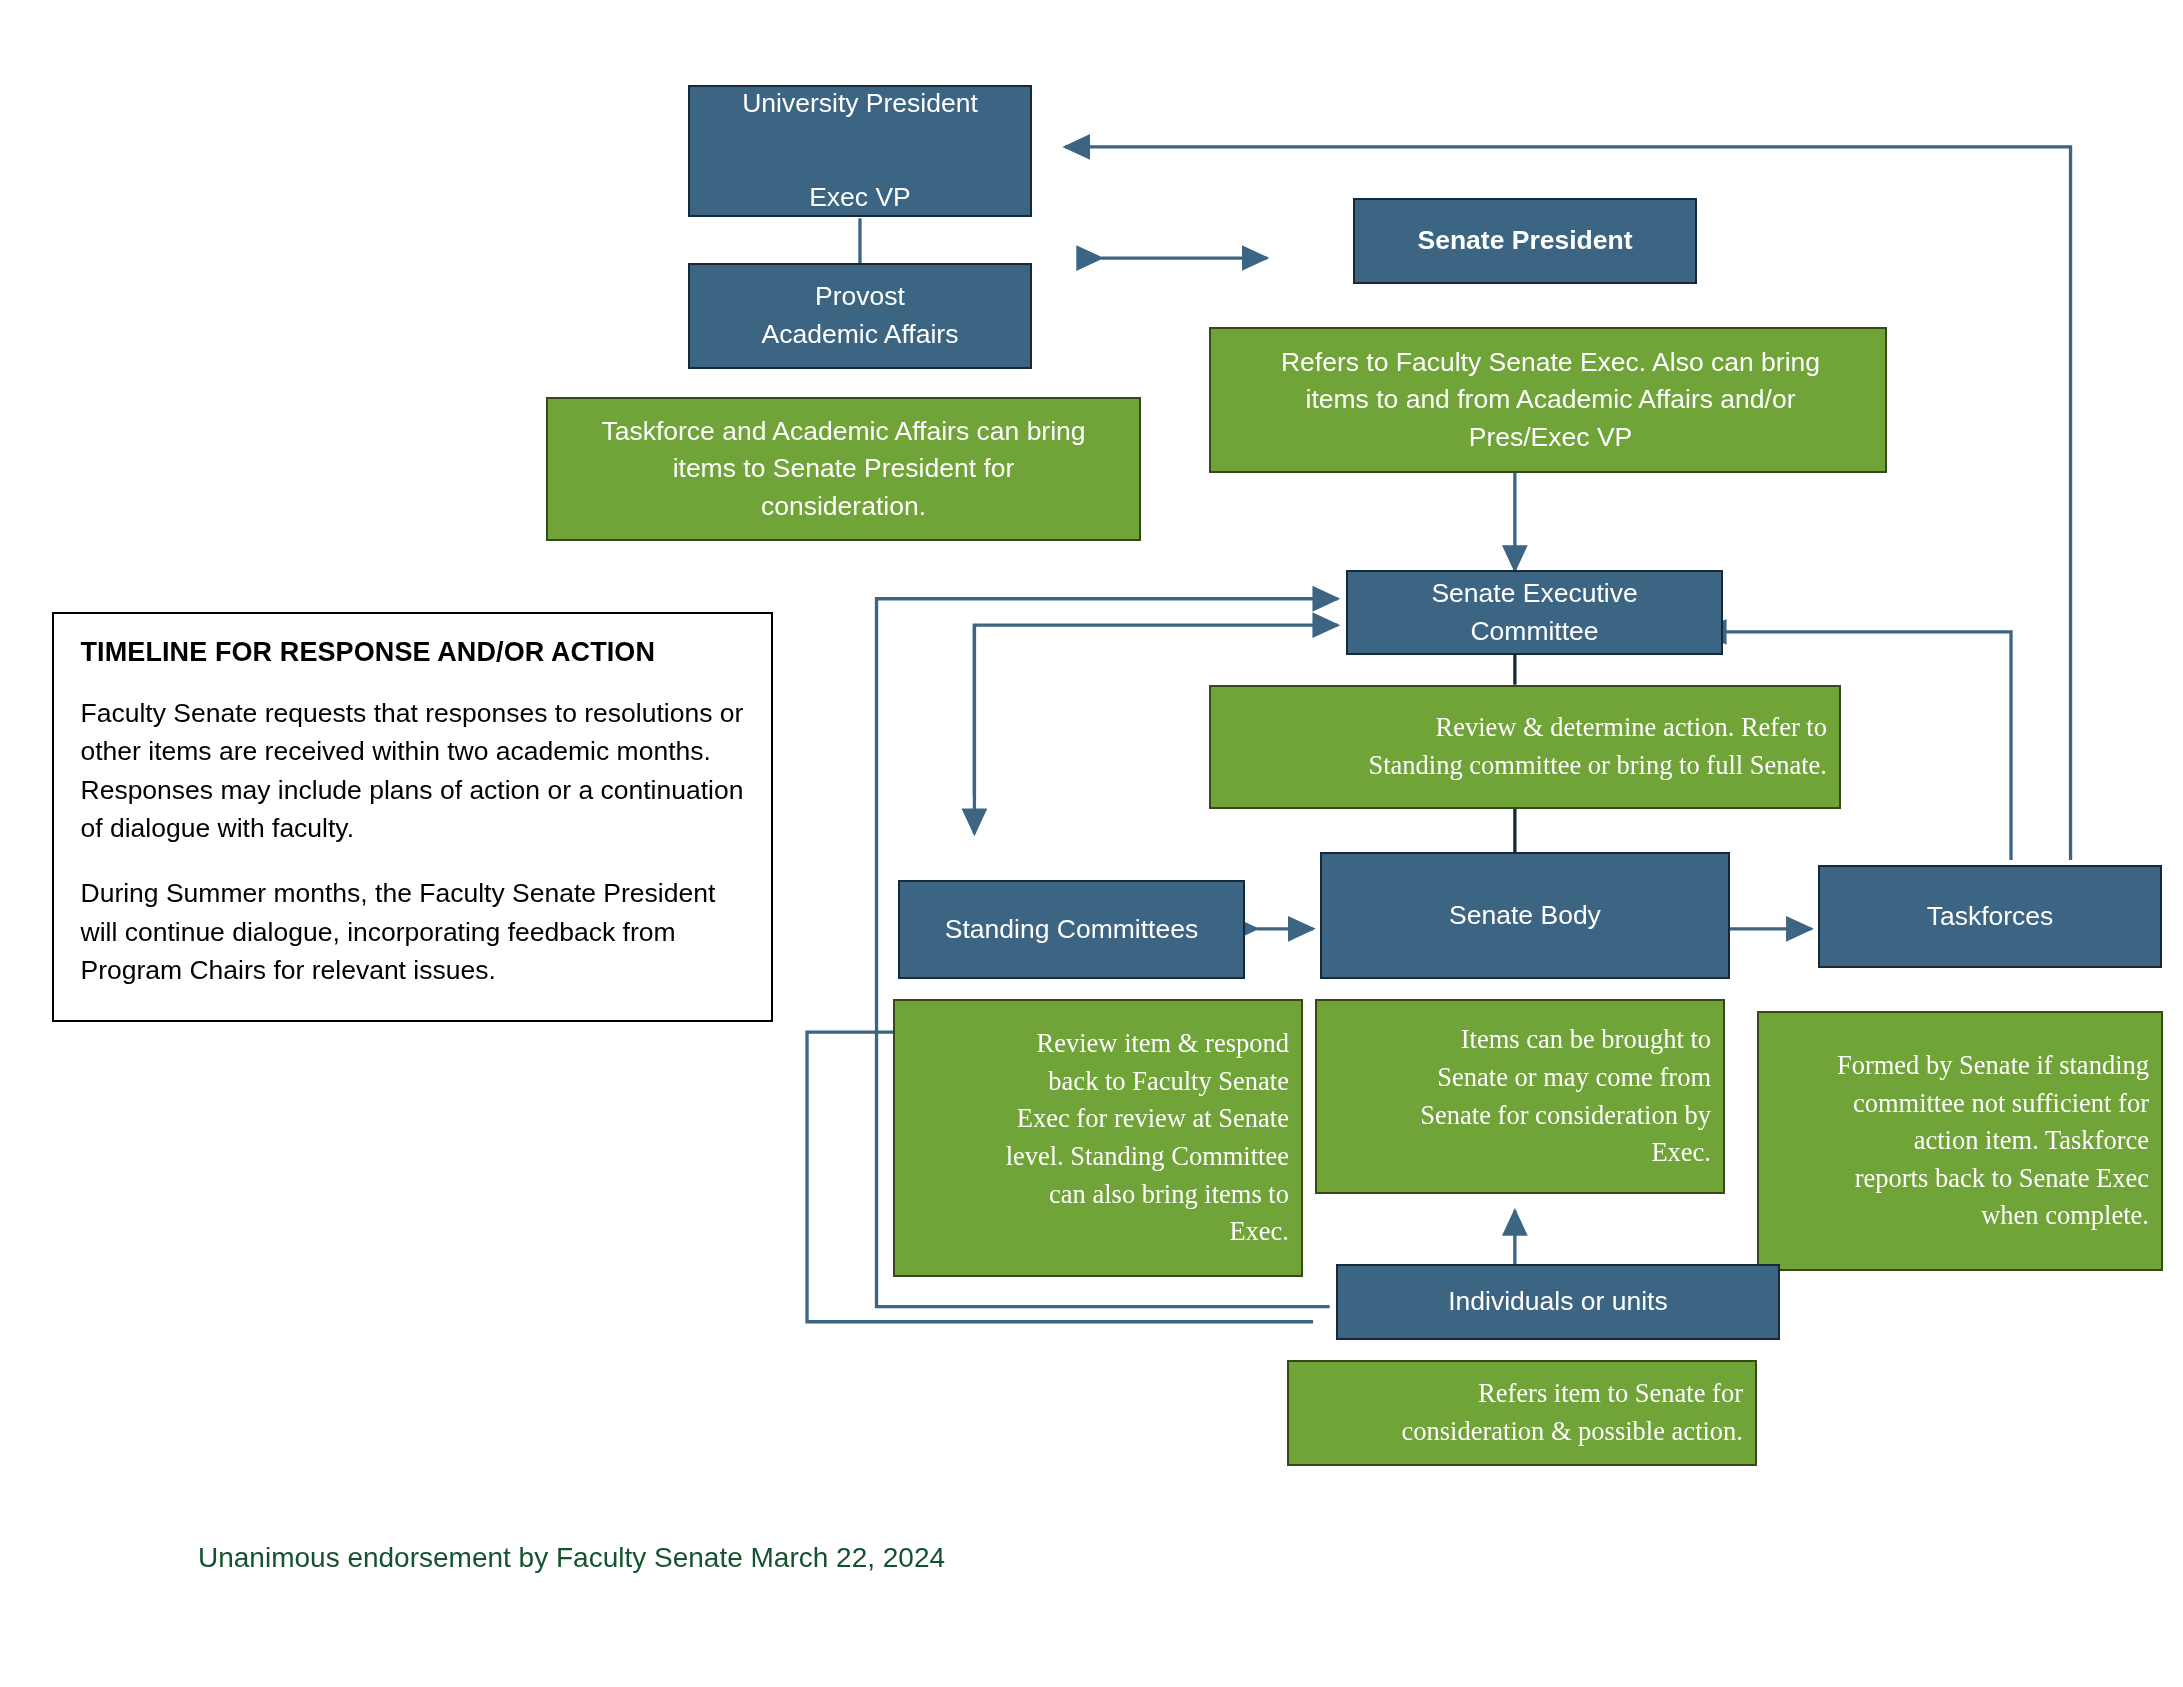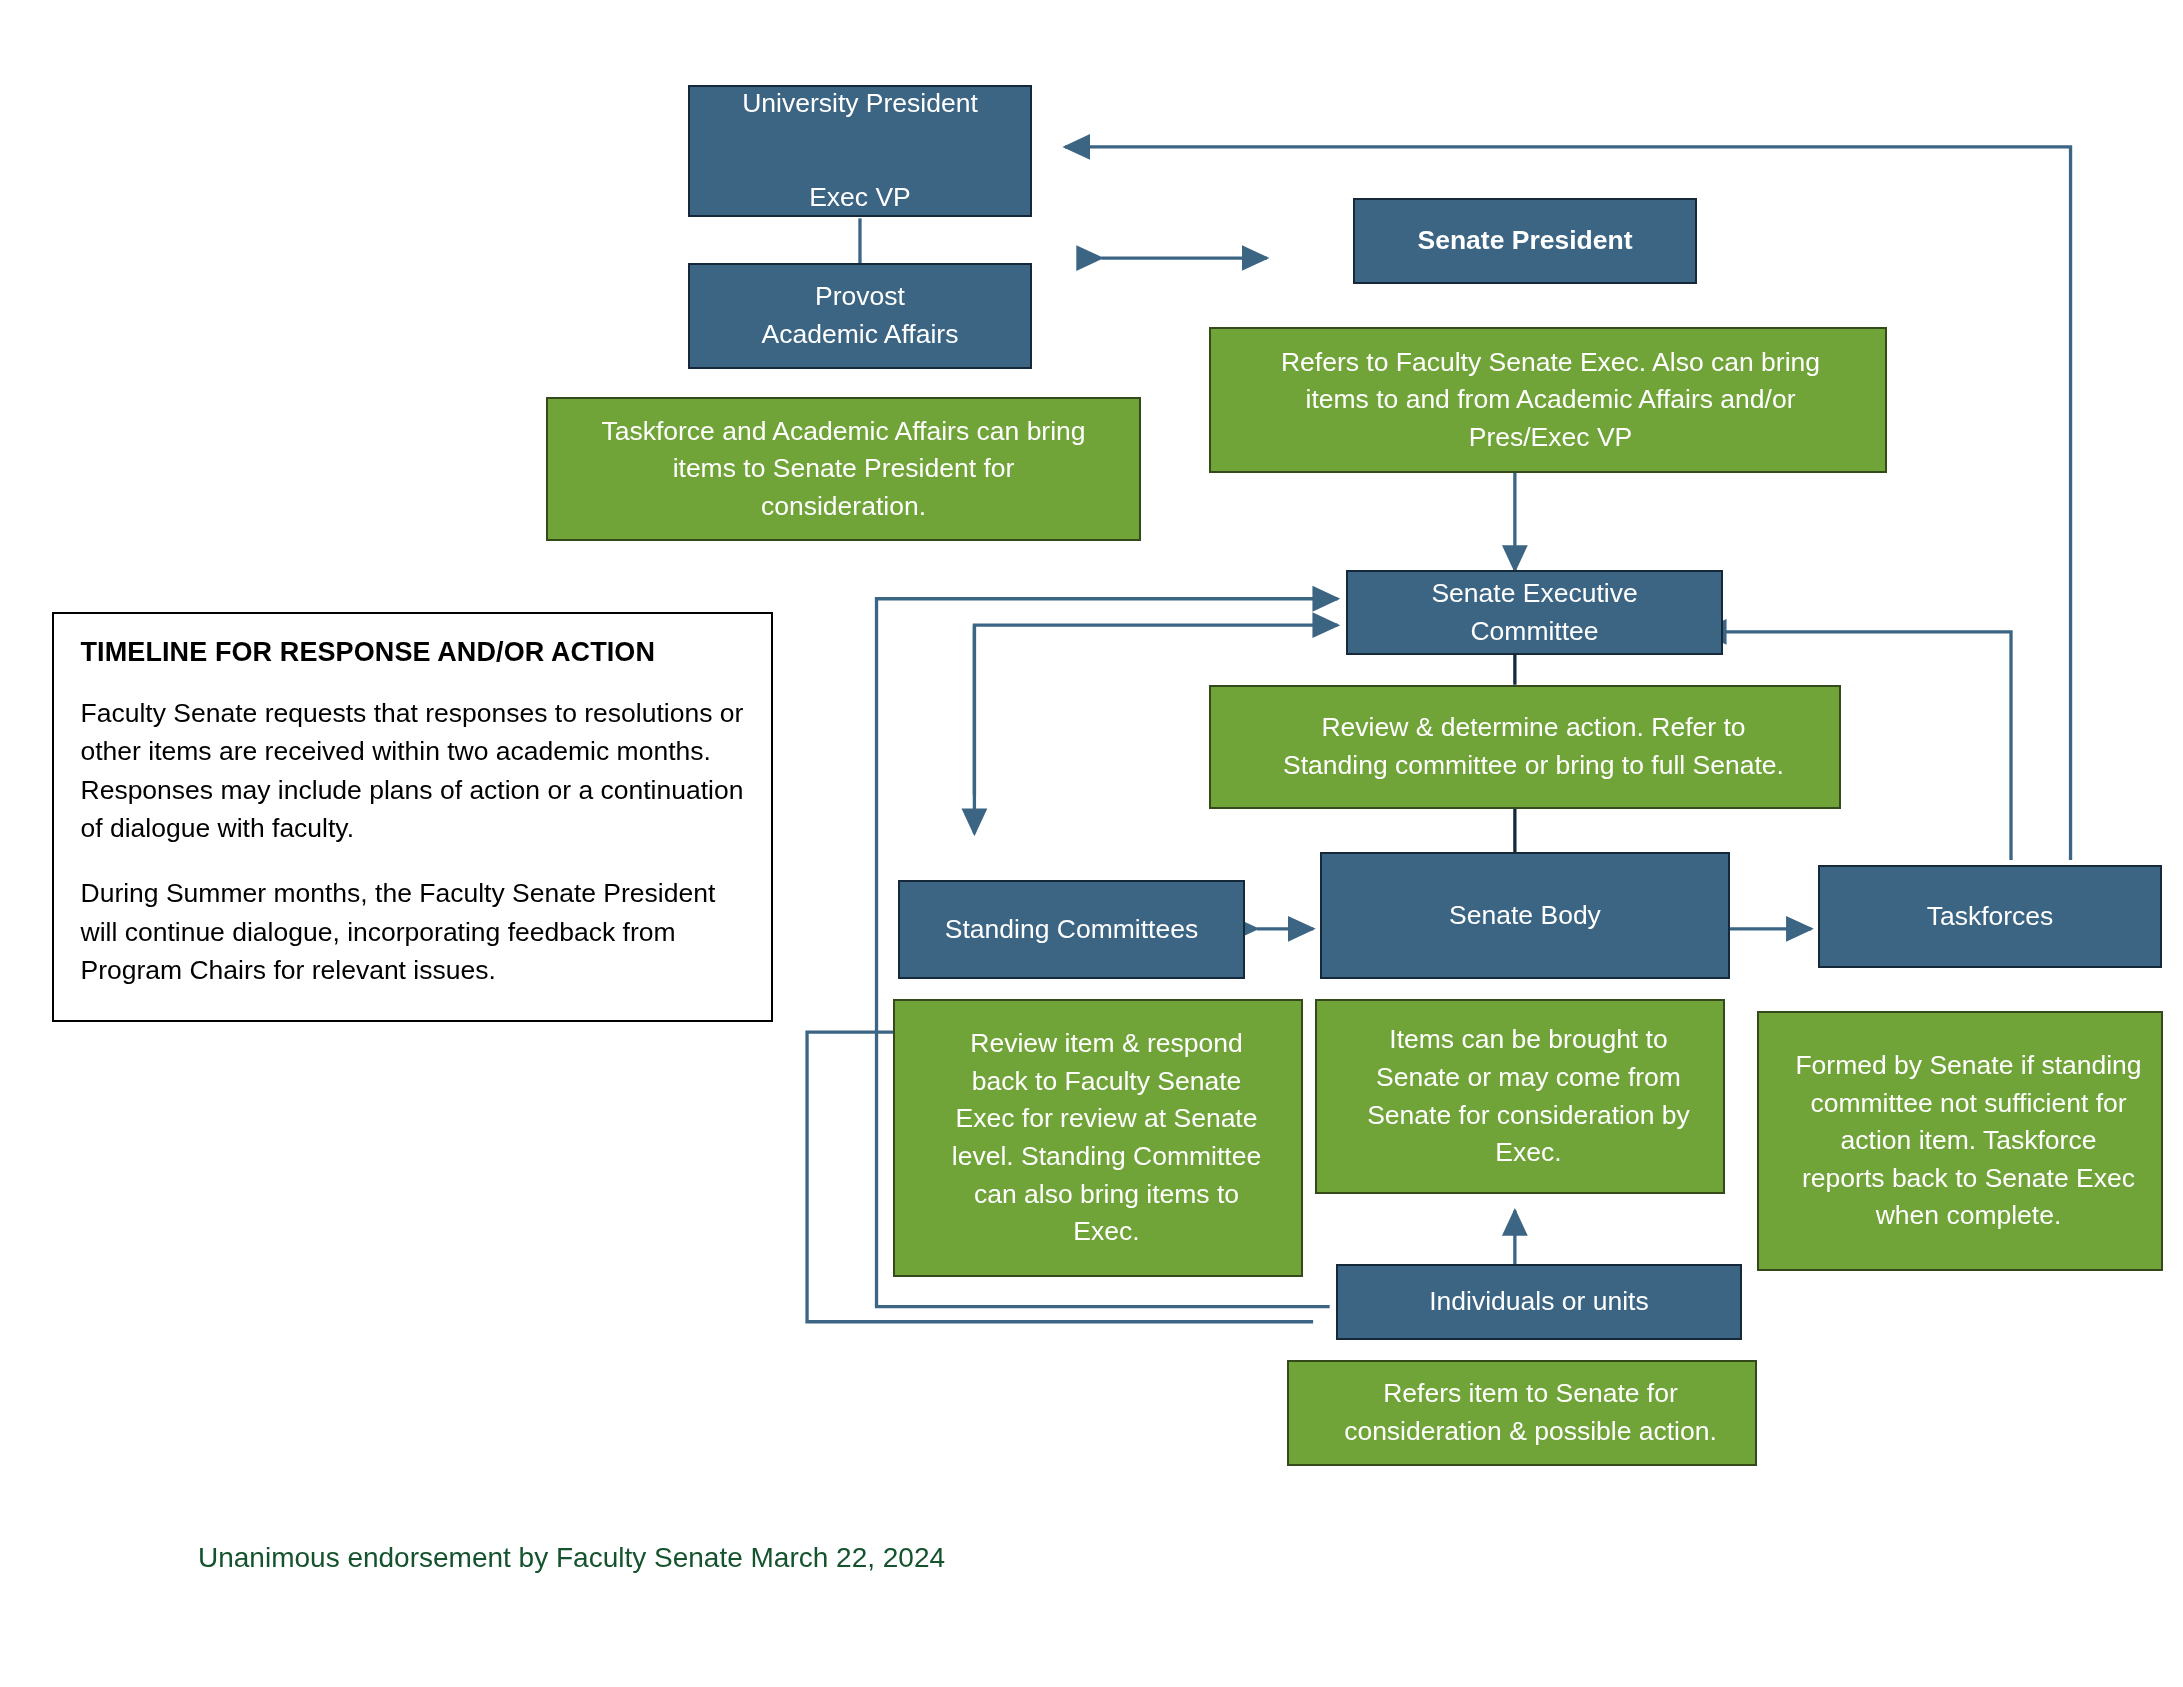--- a/index.html
+++ b/index.html
@@ -36,23 +36,25 @@
     background: #3C6483;
     border: 2.6px solid #16293B;
     font-size: 26.5px;
   }
   .node-green {
     background: #70A338;
     border: 2.6px solid #344A1B;
     font-size: 26.5px;
   }
   .node-green.left-align {
-    align-items: center;
+    align-items: flex-end;
     text-align: left;
     padding-left: 17px;
+    padding-right: 12px;
+    font-family: Liberation Serif, serif;
   }
   .node-green.center-pad {
     padding-left: 20px;
     padding-right: 20px;
   }
   .node-line { display: block; }
   .spacer { height: 25px; }
 
   .infobox {
     position: absolute;
@@ -205,21 +207,21 @@
   </div>
 
   <div class="node node-green left-align" style="left:1757px; top:1011px; width:406px; height:260px; justify-content:center;">
     <span class="node-line">Formed by Senate if standing</span>
     <span class="node-line">committee not sufficient for</span>
     <span class="node-line">action item. Taskforce</span>
     <span class="node-line">reports back to Senate Exec</span>
     <span class="node-line">when complete.</span>
   </div>
 
-  <div class="node node-blue" style="left:1336px; top:1264px; width:406px; height:76px;">
+  <div class="node node-blue" style="left:1336px; top:1264px; width:444px; height:76px;">
     <span class="node-line">Individuals or units</span>
   </div>
 
   <div class="node node-green left-align" style="left:1287px; top:1360px; width:470px; height:106px; justify-content:center;">
     <span class="node-line">Refers item to Senate for</span>
     <span class="node-line">consideration &amp; possible action.</span>
   </div>
 
   <div class="infobox" style="left:52px; top:612px; width:721px; height:410px;">
     <h2>TIMELINE FOR RESPONSE AND/OR ACTION</h2>

